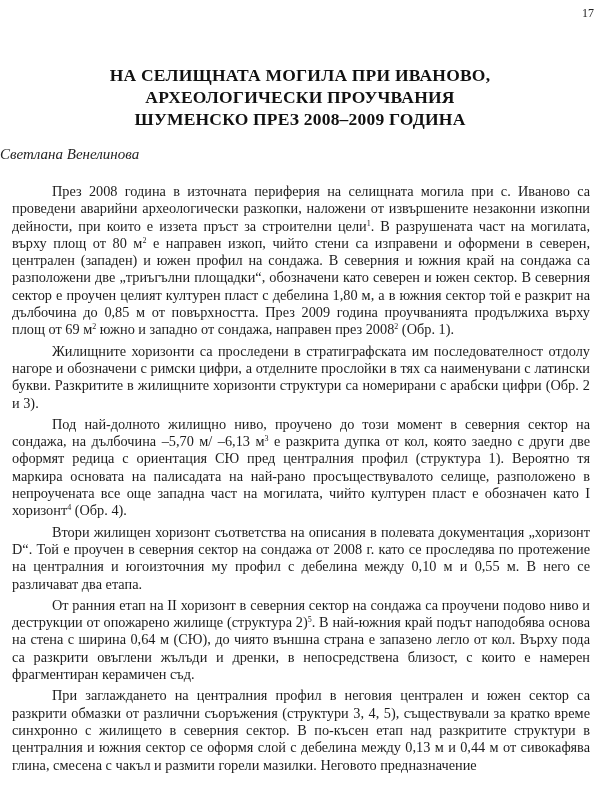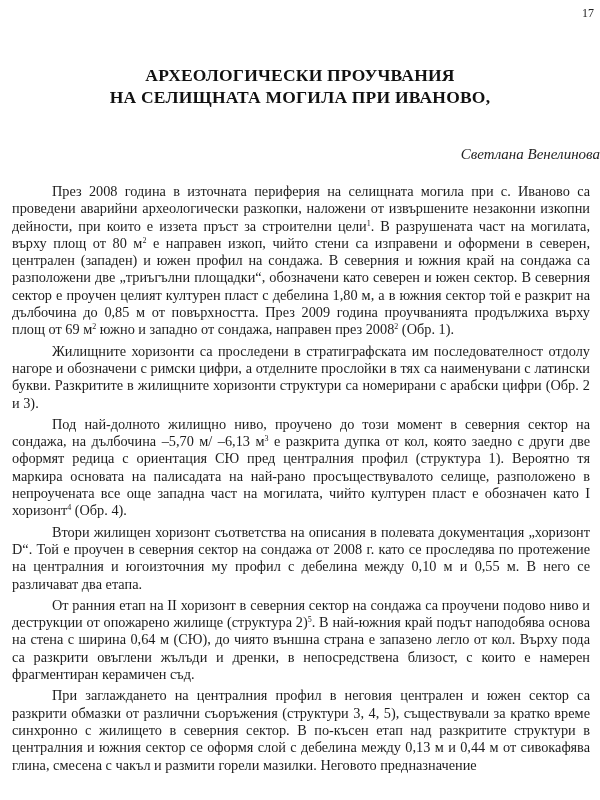--- a/index.html
+++ b/index.html
@@ -14,38 +14,39 @@
   }
   .title {
     position: absolute; top: 64px; left: 0; width: 600px;
     text-align: center; font-weight: bold;
     font-size: 17.5px; line-height: 22px; letter-spacing: 0.2px;
     color: #111;
   }
   .title div { white-space: nowrap; }
   .author {
     position: absolute; top: 146px; left: 0; width: 600px;
-    text-align: right; font-style: italic; font-size: 15px; color: #222;
+    text-align: left; font-style: italic; font-size: 15px; color: #222;
   }
   .body {
     position: absolute; top: 179px; left: 8px; width: 586px;
     font-size: 14.3px; line-height: 17.3px;
     text-align: justify; color: #1c1c1c;
   }
   .body p { margin: 4px; text-indent: 40px; }
   sup { font-size: 8px; line-height: 0; vertical-align: 5px; }
 </style>
 </head>
 <body>
 
 <div class="page-number">17</div>
 
 <div class="title">
+  <div>НА СЕЛИЩНАТА МОГИЛА ПРИ ИВАНОВО,</div>
   <div>АРХЕОЛОГИЧЕСКИ ПРОУЧВАНИЯ</div>
-  <div>НА СЕЛИЩНАТА МОГИЛА ПРИ ИВАНОВО,</div>
+  <div>ШУМЕНСКО ПРЕЗ 2008–2009 ГОДИНА</div>
 </div>
 
 <div class="author">Светлана Венелинова</div>
 
 <div class="body" id="body">
     <p>През 2008 година в източната периферия на селищната могила при с. Иваново са проведени аварийни археологически разкопки, наложени от извършените незаконни изкопни дейности, при които е иззета пръст за строителни цели<sup>1</sup>. В разрушената част на могилата, върху площ от 80 м<sup>2</sup> е направен изкоп, чийто стени са изправени и оформени в северен, централен (западен) и южен профил на сондажа. В северния и южния край на сондажа са разположени две „триъгълни площадки“, обозначени като северен и южен сектор. В северния сектор е проучен целият културен пласт с дебелина 1,80 м, а в южния сектор той е разкрит на дълбочина до 0,85 м от повърхността. През 2009 година проучванията продължиха върху площ от 69 м<sup>2</sup> южно и западно от сондажа, направен през 2008<sup>2</sup> (Обр. 1).</p>
     <p>Жилищните хоризонти са проследени в стратиграфската им последователност отдолу нагоре и обозначени с римски цифри, а отделните прослойки в тях са наименувани с латински букви. Разкритите в жилищните хоризонти структури са номерирани с арабски цифри (Обр. 2 и 3).</p>
     <p>Под най-долното жилищно ниво, проучено до този момент в северния сектор на сондажа, на дълбочина –5,70 м/ –6,13 м<sup>3</sup> е разкрита дупка от кол, която заедно с други две оформят редица с ориентация СЮ пред централния профил (структура 1). Вероятно тя маркира основата на палисадата на най-рано просъществувалото селище, разположено в непроучената все още западна част на могилата, чийто културен пласт е обозначен като I хоризонт<sup>4</sup> (Обр. 4).</p>
     <p>Втори жилищен хоризонт съответства на описания в полевата документация „хоризонт D“. Той е проучен в северния сектор на сондажа от 2008 г. като се проследява по протежение на централния и югоизточния му профил с дебелина между 0,10 м и 0,55 м. В него се различават два етапа.</p>
     <p>От ранния етап на II хоризонт в северния сектор на сондажа са проучени подово ниво и деструкции от опожарено жилище (структура 2)<sup>5</sup>. В най-южния край подът наподобява основа на стена с ширина 0,64 м (СЮ), до чиято външна страна е запазено легло от кол. Върху пода са разкрити овъглени жълъди и дренки, в непосредствена близост, с които е намерен фрагментиран керамичен съд.</p>

